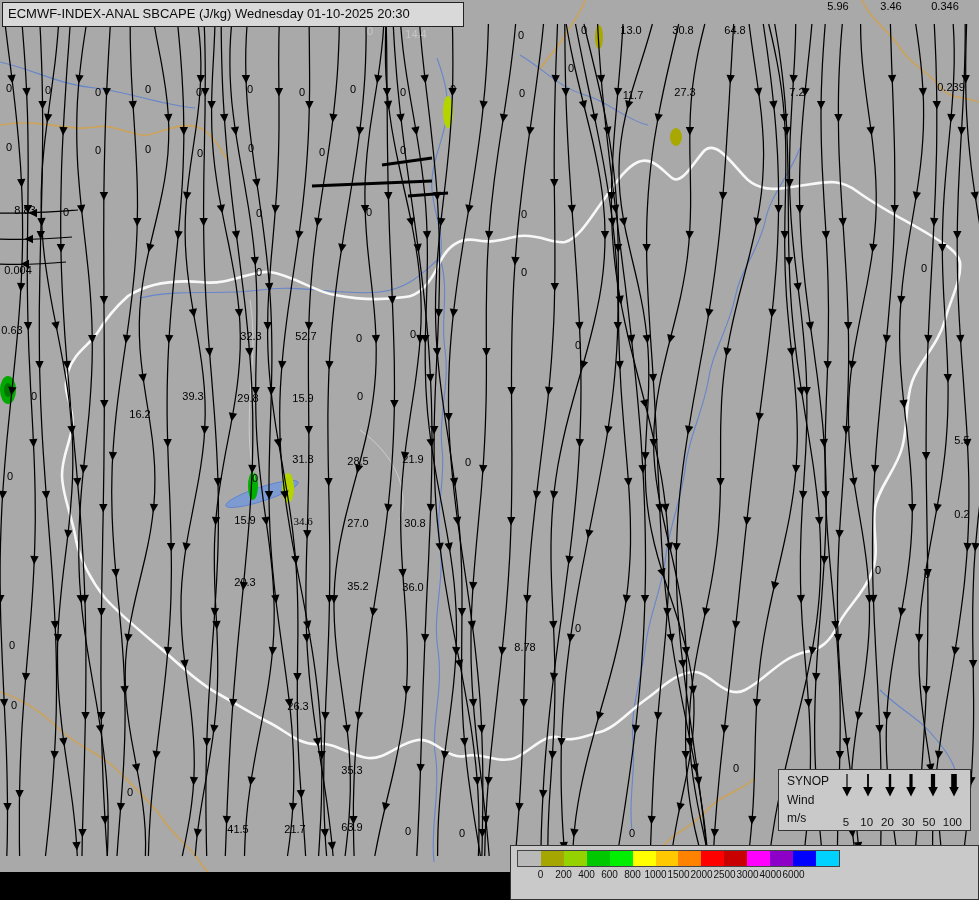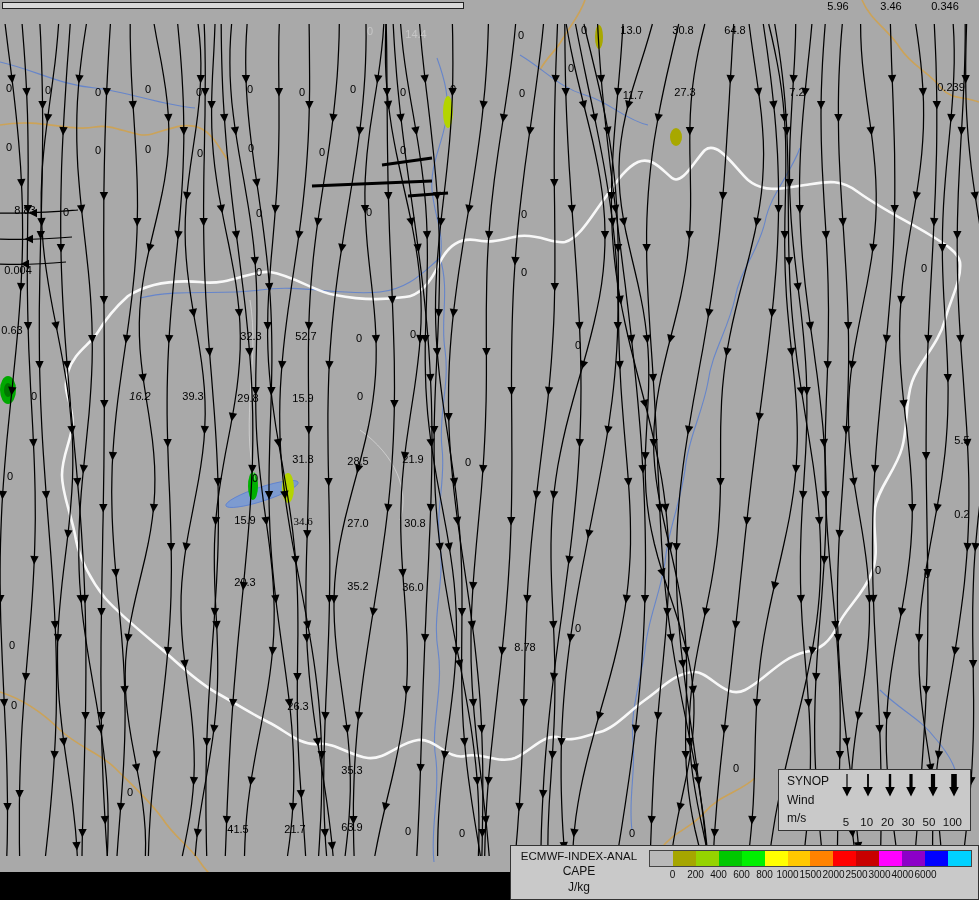--- a/index.html
+++ b/index.html
@@ -629,21 +629,21 @@
     <div class="stv" style="left: 259px; top: 272px;">0</div>
     <div class="stv" style="left: 524px; top: 272px;">0</div>
     <div class="stv" style="left: 924px; top: 268px;">0</div>
     <div class="stv" style="left: 12px; top: 330px;">0.63</div>
     <div class="stv" style="left: 251px; top: 336px;">32.3</div>
     <div class="stv" style="left: 306px; top: 336px;">52.7</div>
     <div class="stv" style="left: 359px; top: 338px;">0</div>
     <div class="stv" style="left: 413px; top: 334px;">0</div>
     <div class="stv" style="left: 578px; top: 345px;">0</div>
     <div class="stv" style="left: 34px; top: 396px;">0</div>
-    <div class="stv" style="left: 140px; top: 396px; font-style: italic;">16.2</div>
+    <div class="stv" style="left: 140px; top: 414px;">16.2</div>
     <div class="stv" style="left: 193px; top: 396px;">39.3</div>
     <div class="stv" style="left: 248px; top: 398px;">29.8</div>
     <div class="stv" style="left: 303px; top: 398px;">15.9</div>
     <div class="stv" style="left: 360px; top: 396px;">0</div>
     <div class="stv" style="left: 255px; top: 478px;">0</div>
     <div class="stv" style="left: 303px; top: 459px;">31.8</div>
     <div class="stv" style="left: 358px; top: 461px;">28.5</div>
     <div class="stv" style="left: 413px; top: 459px;">21.9</div>
     <div class="stv" style="left: 468px; top: 462px;">0</div>
     <div class="stv" style="left: 10px; top: 476px;">0</div>
@@ -668,20 +668,21 @@
     <div class="stv" style="left: 130px; top: 792px;">0</div>
     <div class="stv" style="left: 238px; top: 829px;">41.5</div>
     <div class="stv" style="left: 295px; top: 829px;">21.7</div>
     <div class="stv" style="left: 352px; top: 827px;">63.9</div>
     <div class="stv" style="left: 408px; top: 831px;">0</div>
     <div class="stv" style="left: 462px; top: 833px;">0</div>
     <div class="stv" style="left: 632px; top: 833px;">0</div>
   </div>
 
 <div class="header-box">
+  <div>ECMWF-INDEX-ANAL SBCAPE (J/kg) Wednesday 01-10-2025 20:30</div>
 </div>
 
 <div class="legend" id="wind-legend">
   <div class="wl-left">
     <div>SYNOP</div>
     <div>Wind</div>
     <div>m/s</div>
   </div>
   <div class="wl-right">
     <div class="wl-arrow-row" id="wl-arrows">
@@ -727,25 +728,20 @@
         <span class="wl-speed">10</span>
         <span class="wl-speed">20</span>
         <span class="wl-speed">30</span>
         <span class="wl-speed">50</span>
         <span class="wl-speed">100</span>
       </div>
   </div>
 </div>
 
 <div class="legend" id="cape-legend">
-  <div class="cl-left">
-    <div class="cl-title">ECMWF-INDEX-ANAL</div>
-    <div>CAPE</div>
-    <div>J/kg</div>
-  </div>
   <div class="cl-right">
     <div id="cape-bar">
         <div class="cape-cell" style="background: rgb(185, 185, 185);"></div>
         <div class="cape-cell" style="background: rgb(166, 166, 0);"></div>
         <div class="cape-cell" style="background: rgb(149, 211, 0);"></div>
         <div class="cape-cell" style="background: rgb(0, 200, 0);"></div>
         <div class="cape-cell" style="background: rgb(0, 240, 0);"></div>
         <div class="cape-cell" style="background: rgb(255, 255, 0);"></div>
         <div class="cape-cell" style="background: rgb(255, 200, 0);"></div>
         <div class="cape-cell" style="background: rgb(255, 130, 0);"></div>

